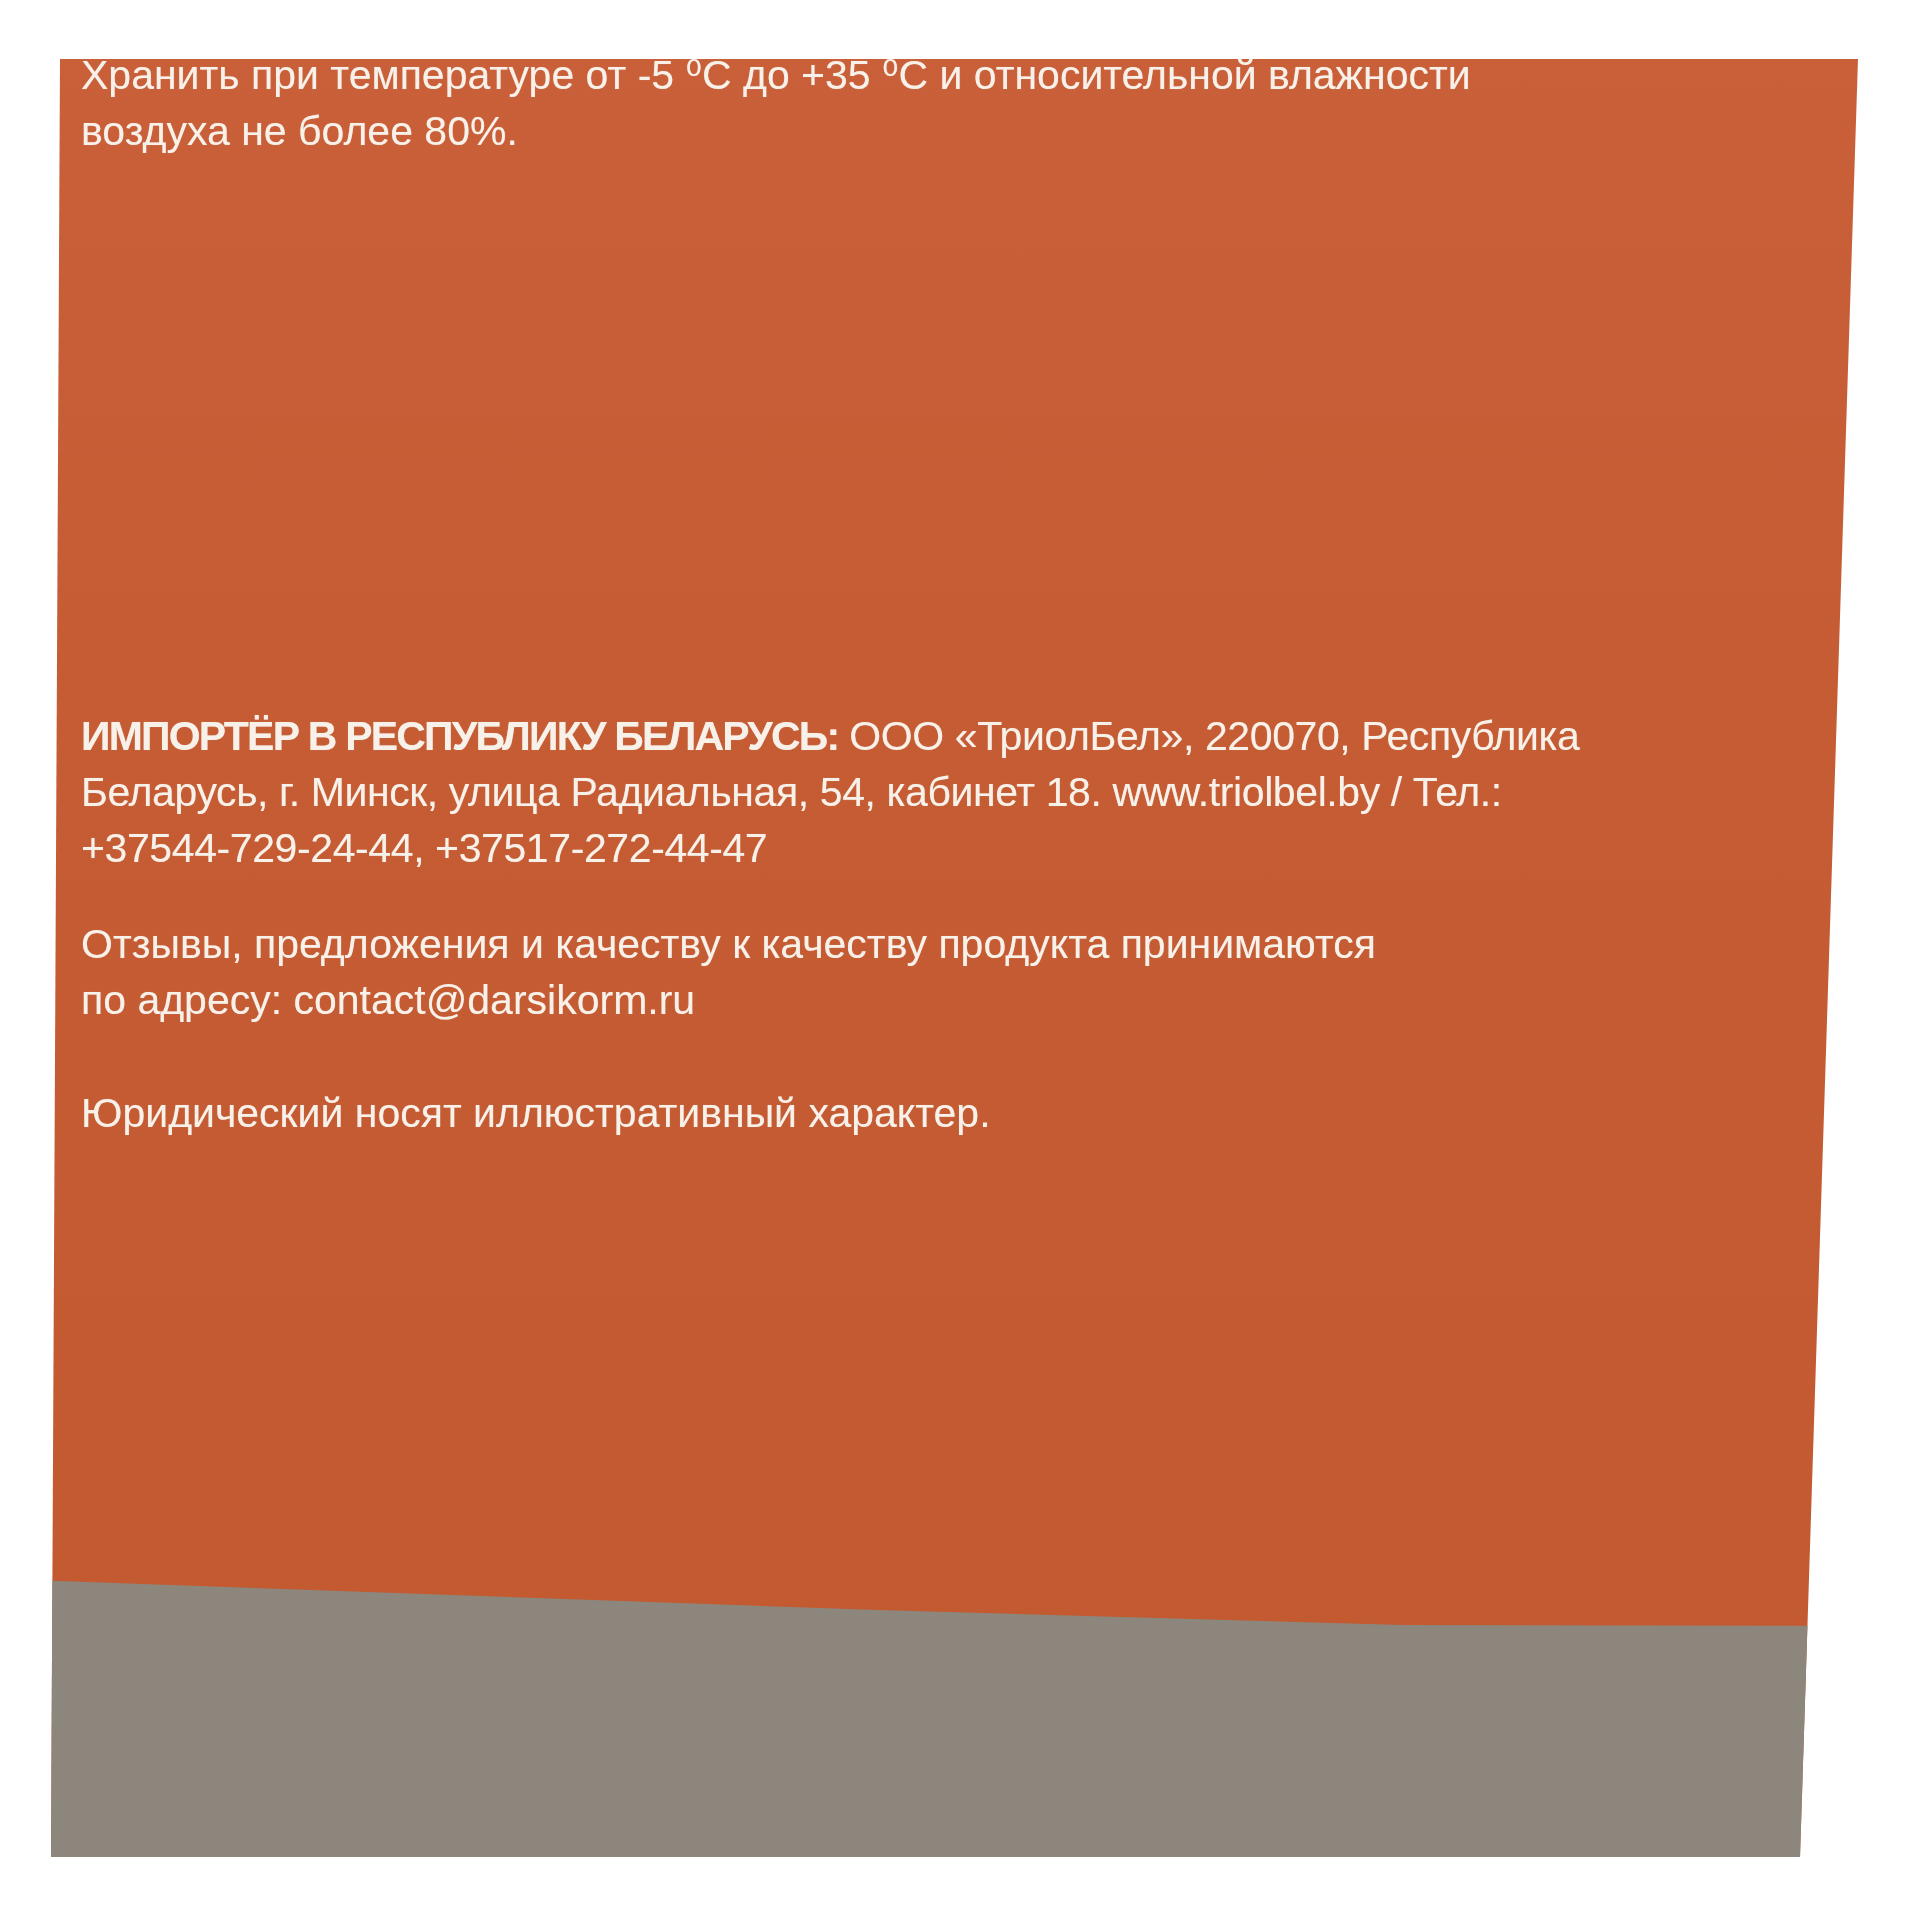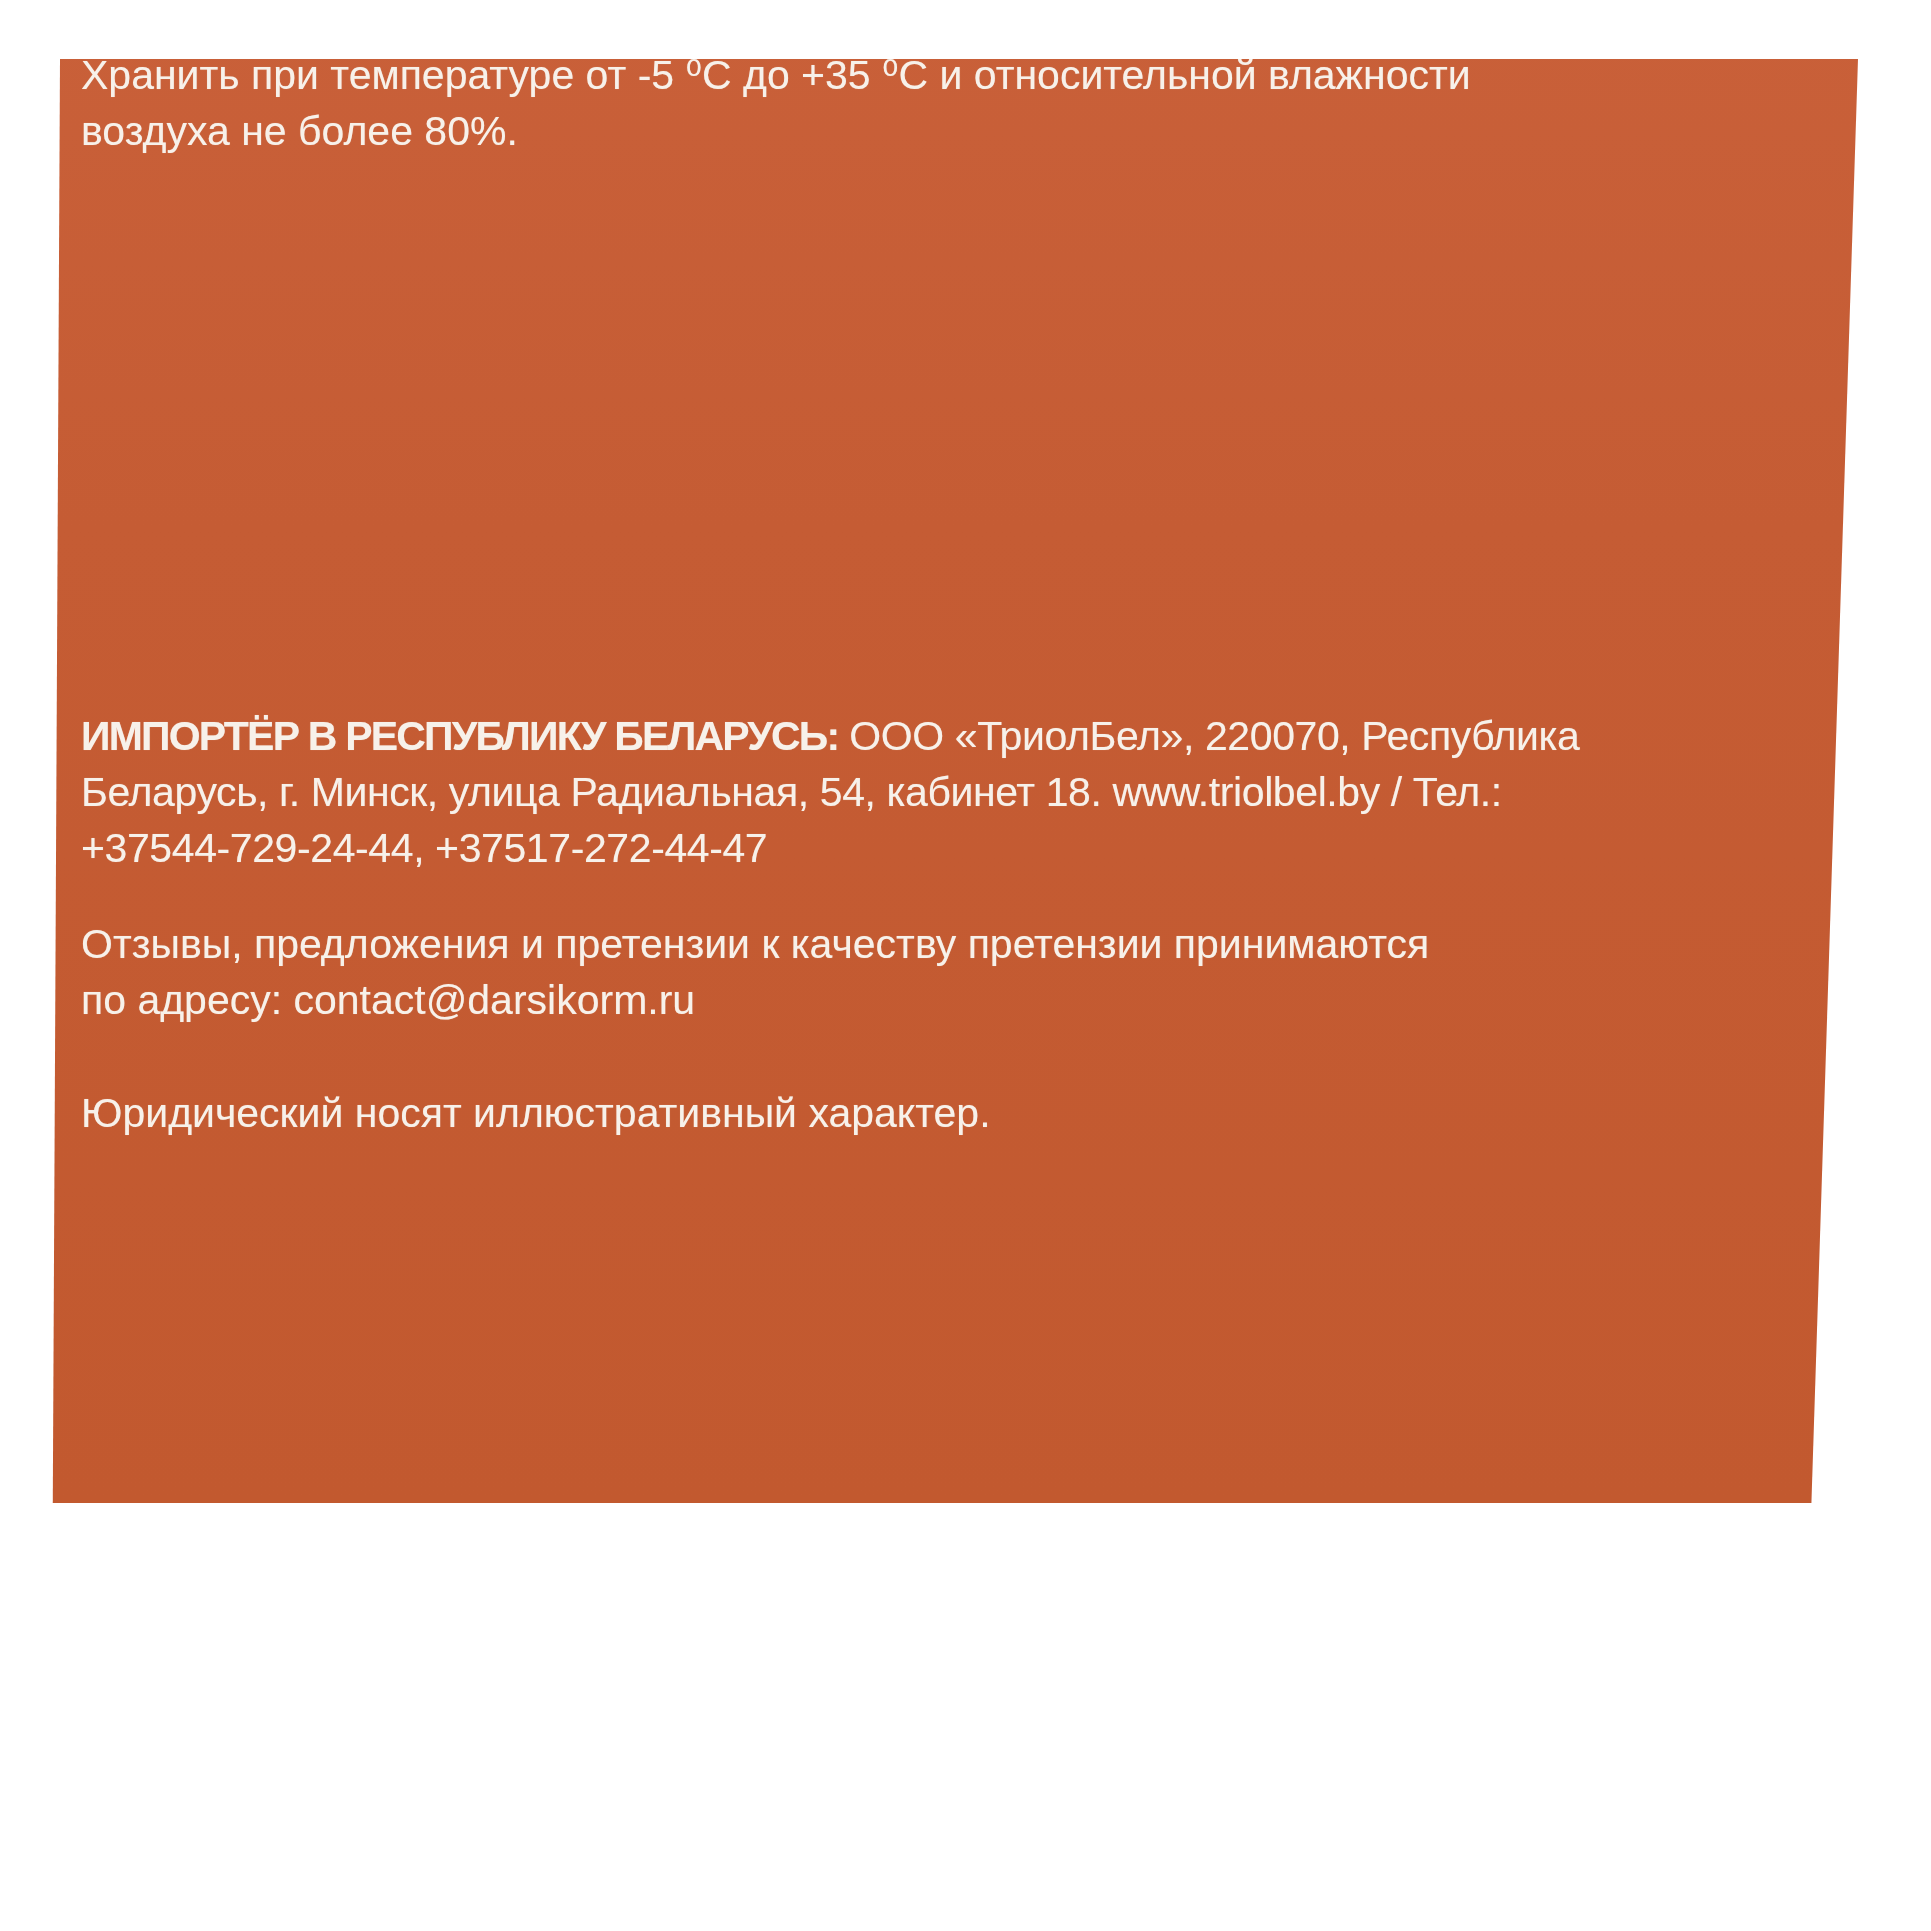--- a/index.html
+++ b/index.html
@@ -8,21 +8,21 @@
     width: 1931px;
     height: 1931px;
     background: #ffffff;
     overflow: hidden;
     font-family: "Liberation Sans", "DejaVu Sans", sans-serif;
   }
   .photo-stage {
     position: absolute;
     inset: 0;
     width: 1931px;
-    height: 1503px;
+    height: 1931px;
     background: #ffffff;
   }
   
   .label-panel {
     position: absolute;
     inset: 0;
     background: linear-gradient(180deg, #c96039 0%, #c55c34 35%, #c2592f 100%);
     clip-path: polygon(60px 59px, 1858px 59px, 1800px 1857px, 51px 1857px);
   }
   
@@ -61,21 +61,21 @@
 
     <div class="txt p1"><span>Хранить при температуре от -5 ⁰С до +35 ⁰С и относительной влажности
 воздуха не более 80%.</span></div>
 
 
 
     <div class="txt p4"><span class="lead">ИМПОРТЁР В РЕСПУБЛИКУ БЕЛАРУСЬ:</span><span> ООО «ТриолБел», 220070, Республика
 Беларусь, г. Минск, улица Радиальная, 54, кабинет 18. www.triolbel.by / Тел.:
 +37544-729-24-44, +37517-272-44-47</span></div>
 
-    <div class="txt p5"><span>Отзывы, предложения и претензии к качеству претензии принимаются
+    <div class="txt p5"><span>Отзывы, предложения и качеству к качеству продукта принимаются
 по адресу: contact@darsikorm.ru</span></div>
 
     <div class="txt p6"><span>Юридический носят иллюстративный характер.</span></div>
 
 
     <div class="gray-band"></div>
   </div>
 </div>
 
 

